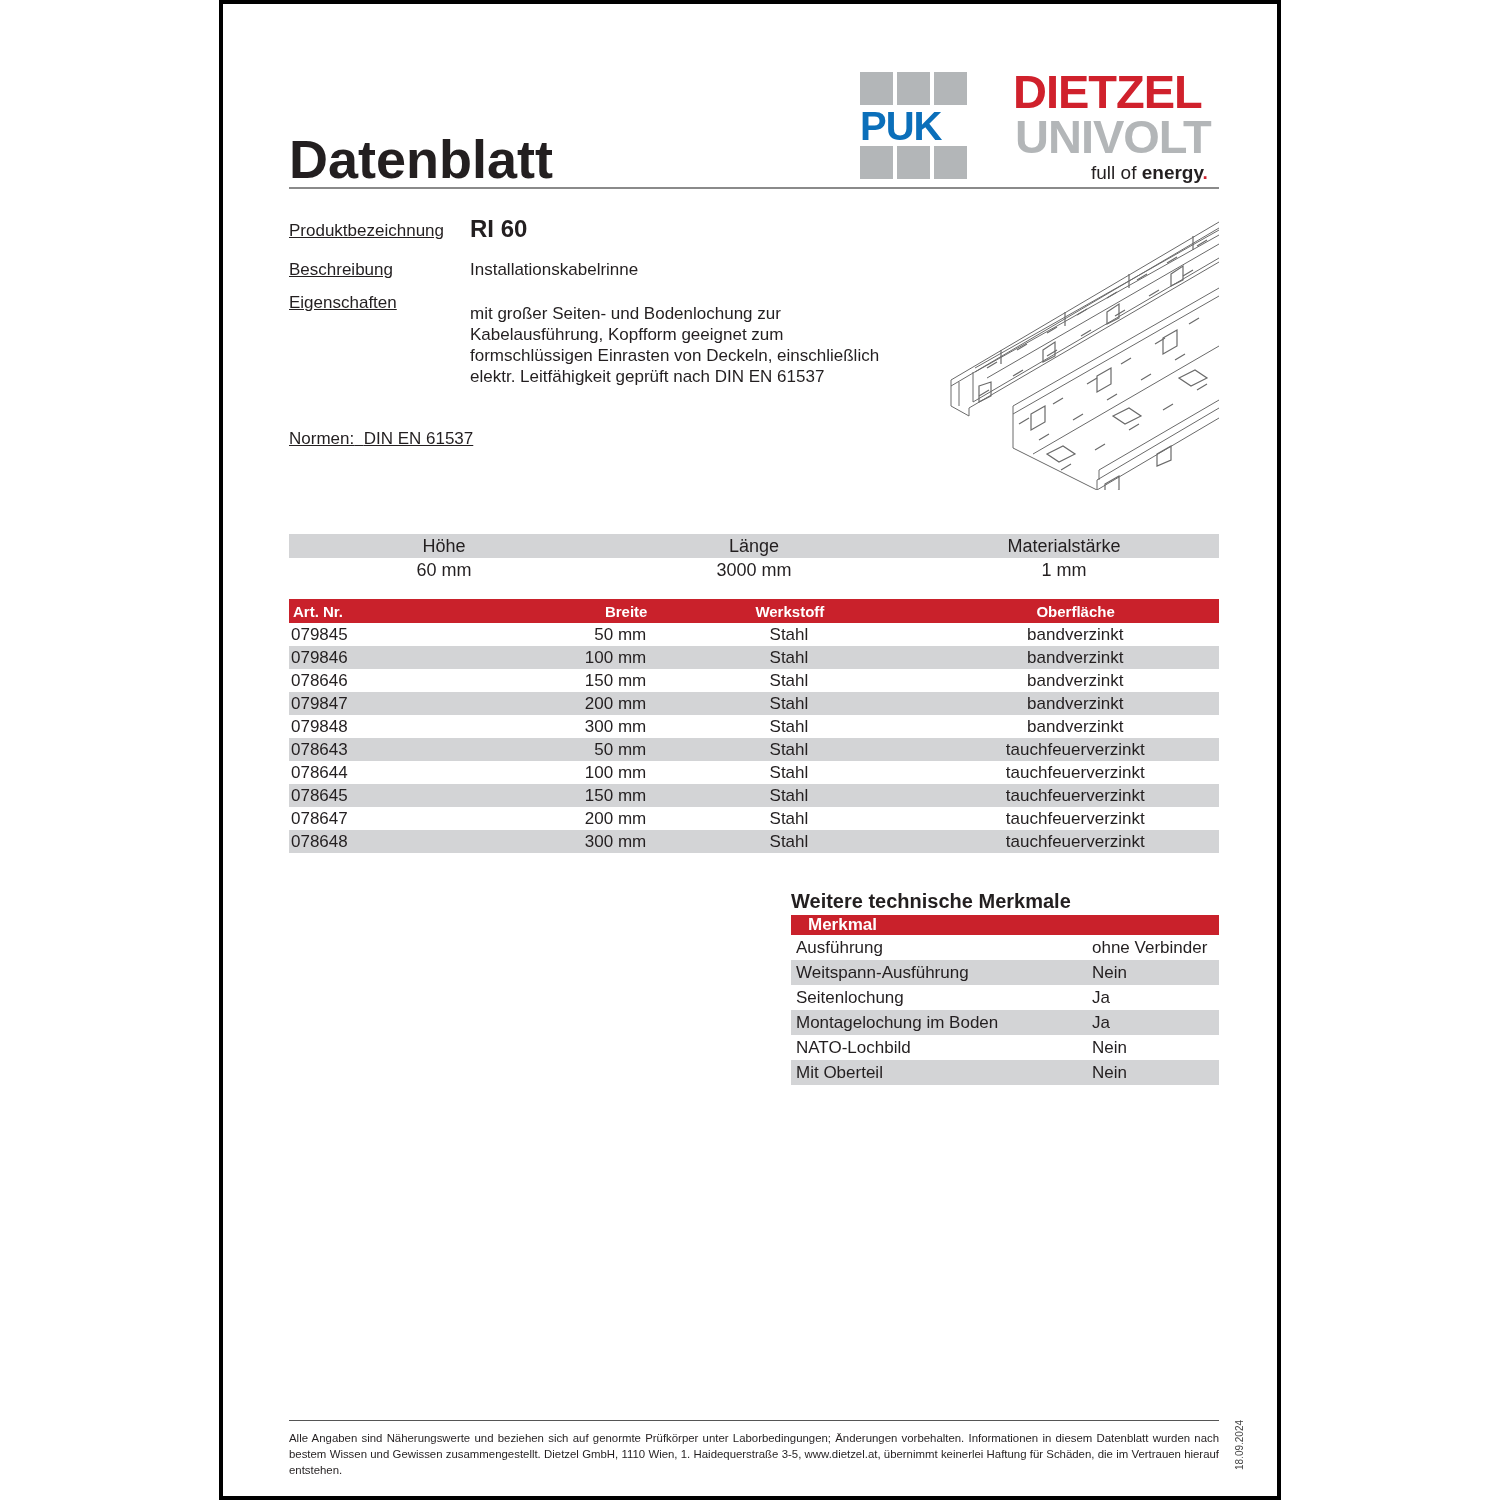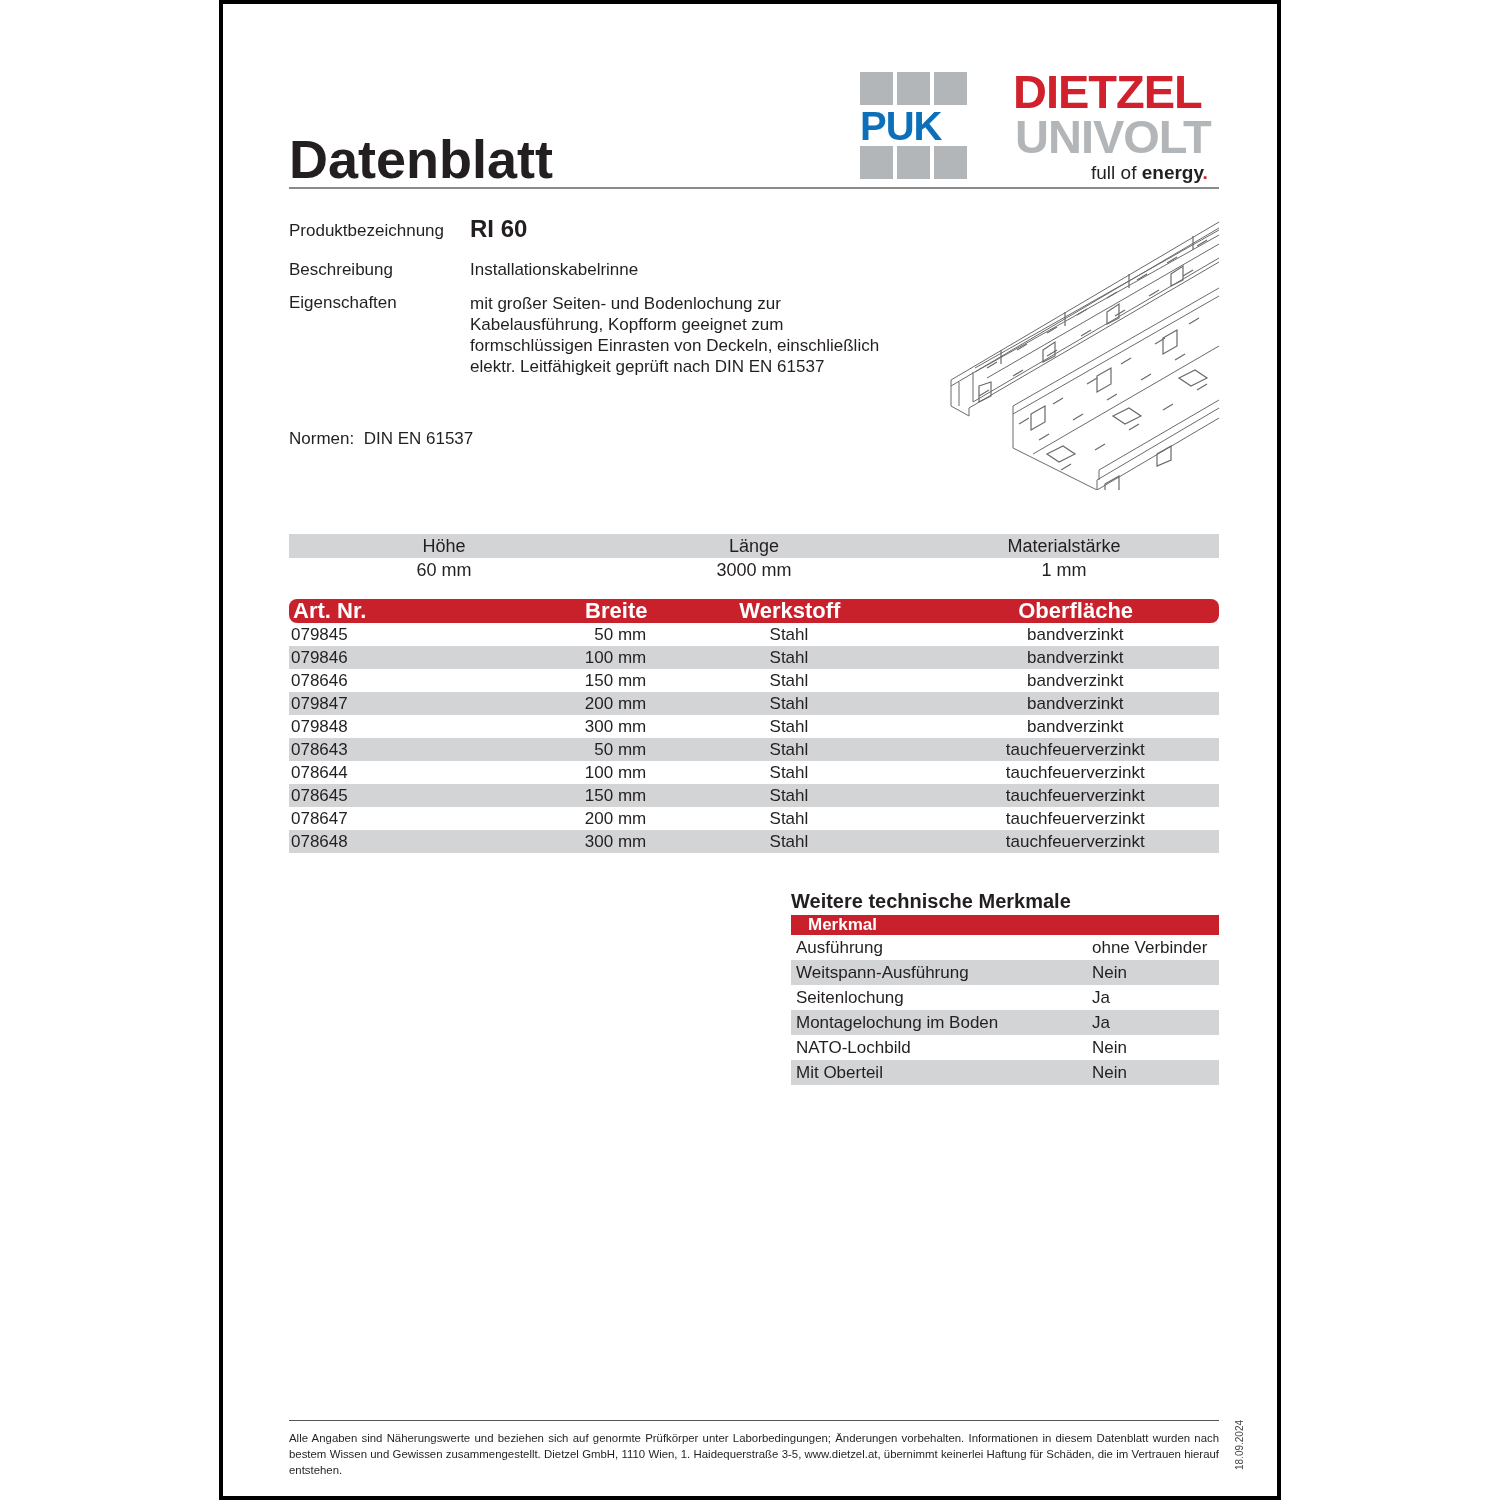--- a/index.html
+++ b/index.html
@@ -21,37 +21,37 @@
                  letter-spacing: -1px; }
 
     
     .dz1 { left: 790px; top: 64px; color: #d0212c; font-weight: 900; font-size: 47px; line-height: 48px; letter-spacing: -1px; }
     .dz2 { left: 792px; top: 109px; color: #b3b6b8; font-weight: 900; font-size: 47px; line-height: 48px; letter-spacing: -1px; }
     .dz3 { left: 868px; top: 158px; font-size: 19px; color: #231f20; }
     .dz3 b { font-weight: bold; }
     .dz3 .dot { color: #d0212c; font-weight: bold; }
 
     
-    .label { font-size: 17px; color: #231f20; }
+    .label { font-size: 17px; color: #231f20; text-decoration: underline; }
     .value { font-size: 17px; color: #231f20; }
     .prod-name { font-size: 24px; font-weight: bold; }
     .eig { line-height: 21px; width: 420px; }
 
     
     .prod-img { left: 724px; top: 214px; width: 272px; height: 272px; }
 
     
     .dims { left: 66px; top: 530px; width: 930px; }
     .dims .hdr, .dims .row { display: flex; height: 24px; align-items: center; font-size: 18px; }
     .dims .hdr { background: #d3d4d6; }
     .dims .c { flex: 1; text-align: center; }
 
     
     .arts { left: 66px; top: 595px; width: 930px; }
-    .arts .hdr { background: #c9212b; color: #fff; font-weight: bold; display: flex; height: 24px; align-items: center; font-size: 22px; border-radius: 8px; }
+    .arts .hdr { background: #c9212b; color: #fff; font-weight: bold; display: flex; height: 24px; align-items: center; font-size: 15px; }
     .arts .row { display: flex; height: 23px; align-items: center; font-size: 17px; }
     .arts .row.alt { background: #d3d4d6; }
     .arts .c1 { width: 170px; text-align: left; padding-left: 2px; }
     .arts .c2 { width: 186px; text-align: right; }
     .arts .c3 { width: 286px; text-align: center; }
     .arts .c4 { width: 288px; text-align: center; }
     .arts .hdr .c1 { padding-left: 4px; }
 
     
     .feat-title { left: 568px; top: 886px; font-size: 20px; font-weight: bold; }
@@ -92,21 +92,21 @@
   <div class="abs dz2">UNIVOLT</div>
   <div class="abs dz3"><span>full of </span><b>energy</b><span class="dot">.</span></div>
 
   <div class="abs label" style="left:66px;top:217px">Produktbezeichnung</div>
   <div class="abs value prod-name" style="left:247px;top:211px">RI 60</div>
 
   <div class="abs label" style="left:66px;top:256px">Beschreibung</div>
   <div class="abs value" style="left:247px;top:256px">Installationskabelrinne</div>
 
   <div class="abs label" style="left:66px;top:289px">Eigenschaften</div>
-  <div class="abs value eig" style="left:247px;top:289px">mit großer Seiten- und Bodenlochung zur Kabelausführung, Kopfform geeignet zum formschlüssigen Einrasten von Deckeln, einschließlich elektr. Leitfähigkeit geprüft nach DIN EN 61537</div>
+  <div class="abs value eig" style="left:247px;top:299px">mit großer Seiten- und Bodenlochung zur Kabelausführung, Kopfform geeignet zum formschlüssigen Einrasten von Deckeln, einschließlich elektr. Leitfähigkeit geprüft nach DIN EN 61537</div>
 
   <div class="abs label" style="left:66px;top:425px"><span>Normen:</span>&nbsp; <span>DIN EN 61537</span></div>
 
   <svg class="abs prod-img" viewBox="0 0 272 272" fill="none" stroke="#555" stroke-width="1">
 
     <g stroke="#6a6a6a">
       <path d="M4 162 L272 4 M4 168 L272 10 M4 162 L4 188 M22 190 L272 44"></path>
       <path d="M12 188 L12 164 M26 184 L272 40 M26 184 L26 154"></path>
       <path d="M4 188 L22 198 L22 190"></path>
       <path d="M28 150 L272 12 M28 154 L272 17"></path>

